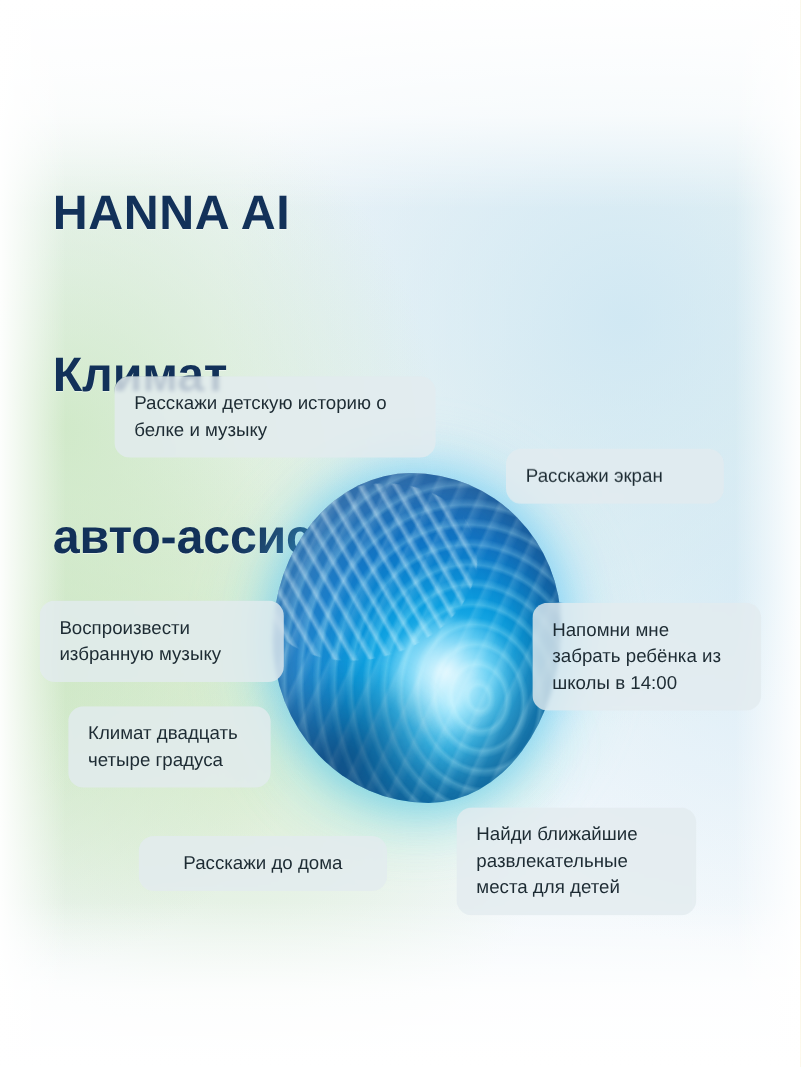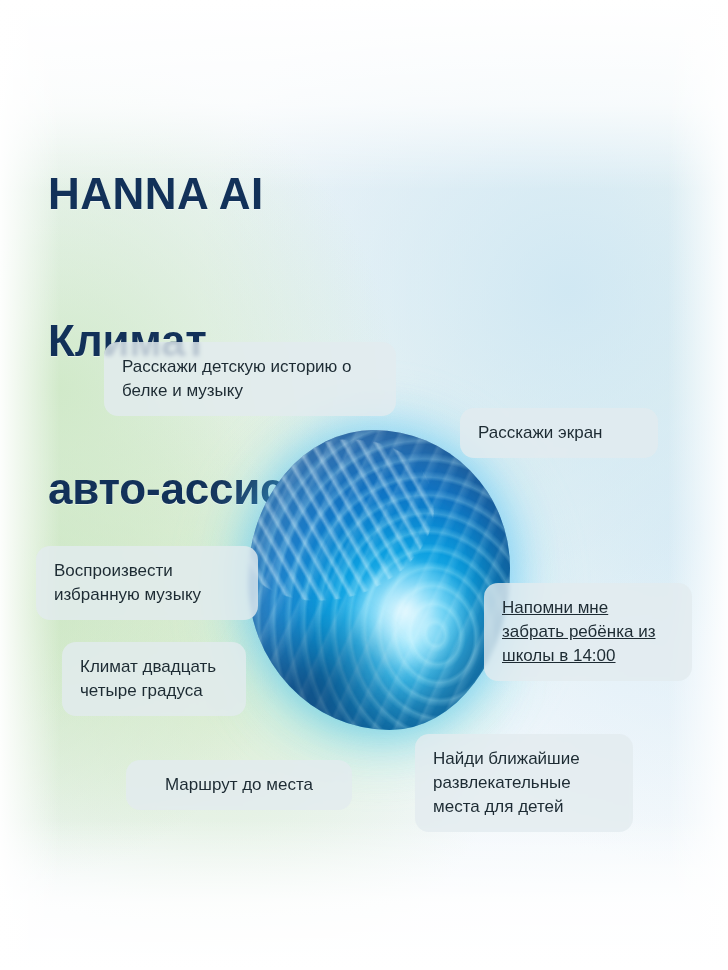--- a/index.html
+++ b/index.html
@@ -191,21 +191,21 @@
     font-size: 17px;
     line-height: 1.42;
     padding: 13px 18px;
     box-sizing: border-box;
     backdrop-filter: blur(2px);
     -webkit-backdrop-filter: blur(2px);
   }
   .b1 { left: 104px;  top: 342px; width: 292px; }
   .b2 { left: 460px;  top: 408px; width: 198px; }
   .b3 { left: 36px;   top: 498px; width: 222px; margin-top: 48px; }
-  .b4 { left: 484px;  top: 583px; width: 208px; text-decoration: underline; }
+  .b4 { left: 484px;  top: 548px; width: 208px; }
   .b5 { left: 62px;   top: 642px; width: 184px; }
   .b6 { left: 126px;  top: 760px; width: 226px; text-align: center; }
   .b7 { left: 415px;  top: 734px; width: 218px; }
 </style>
 </head>
 <body>
 
 <div class="poster">
 
   <div class="bg-base"></div>
@@ -230,16 +230,16 @@
       <div class="hilite"></div>
       <div class="shadow-bl"></div>
     </div>
   </div>
 
   <div class="bubble b1">Расскажи детскую историю о белке и музыку</div>
   <div class="bubble b2">Расскажи экран</div>
   <div class="bubble b3">Воспроизвести избранную музыку</div>
   <div class="bubble b4">Напомни мне забрать ребёнка из школы в 14:00</div>
   <div class="bubble b5">Климат двадцать четыре градуса</div>
-  <div class="bubble b6">Маршрут до места</div>
+  <div class="bubble b6">Расскажи до дома</div>
   <div class="bubble b7">Найди ближайшие развлекательные места для детей</div>
 
 </div>
 
 </body></html>

